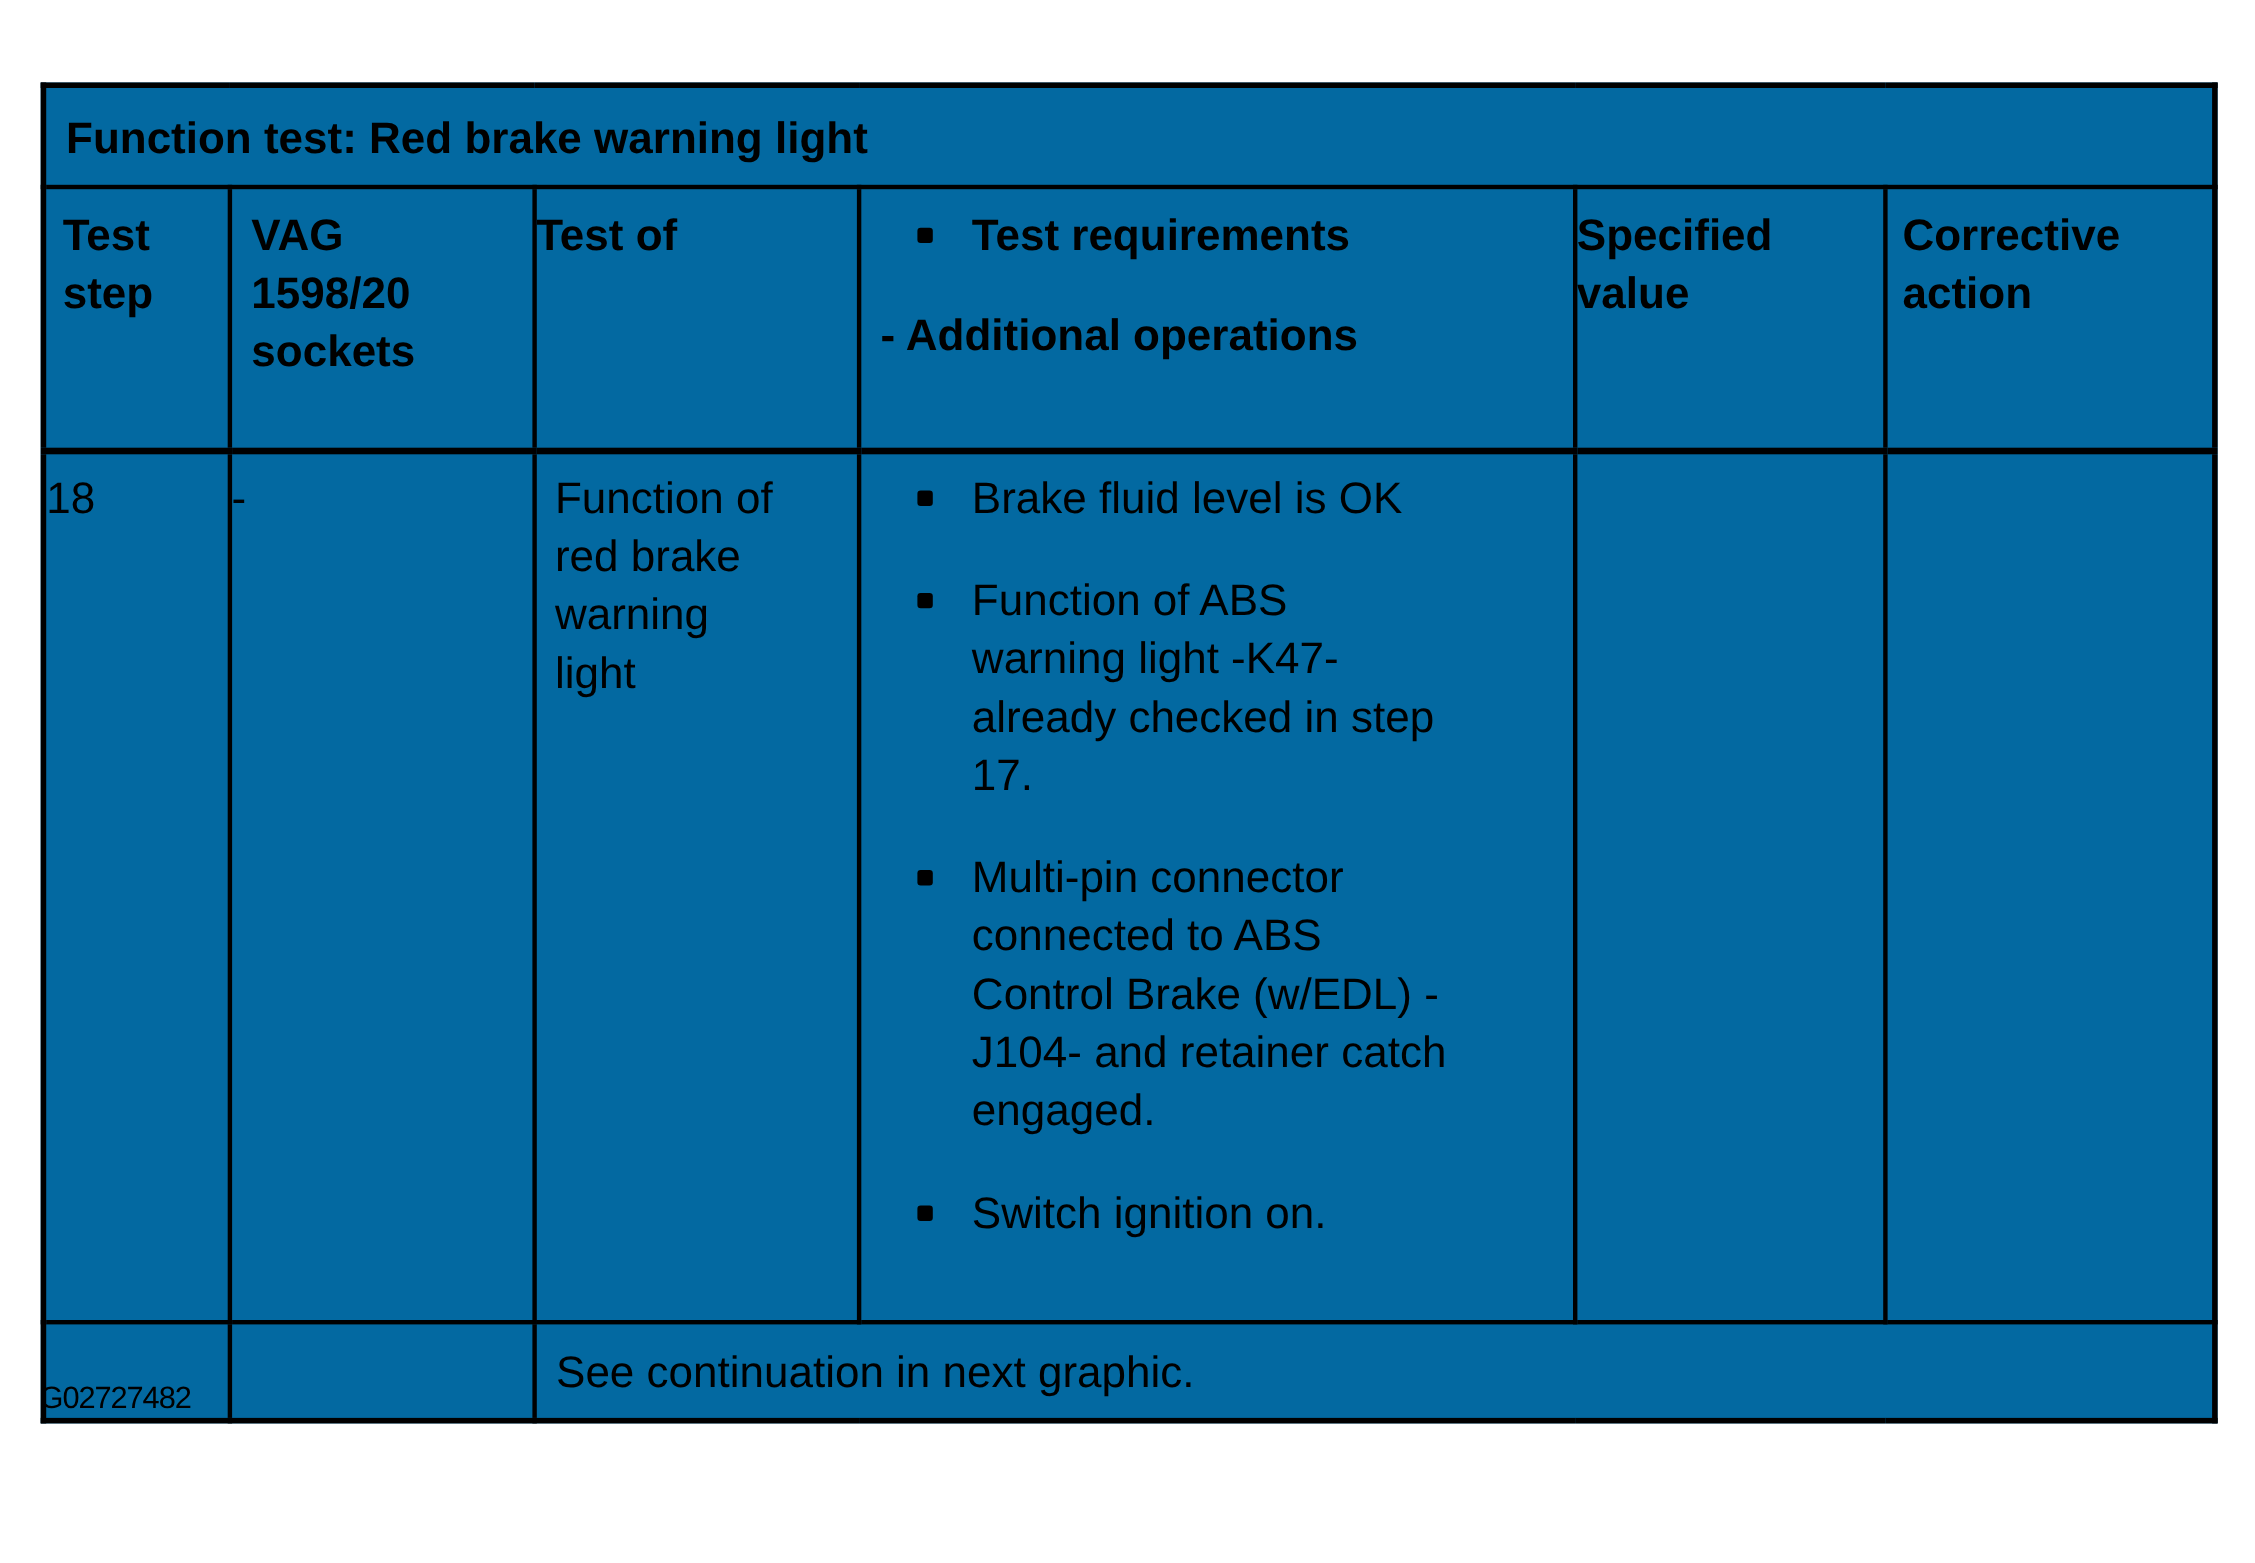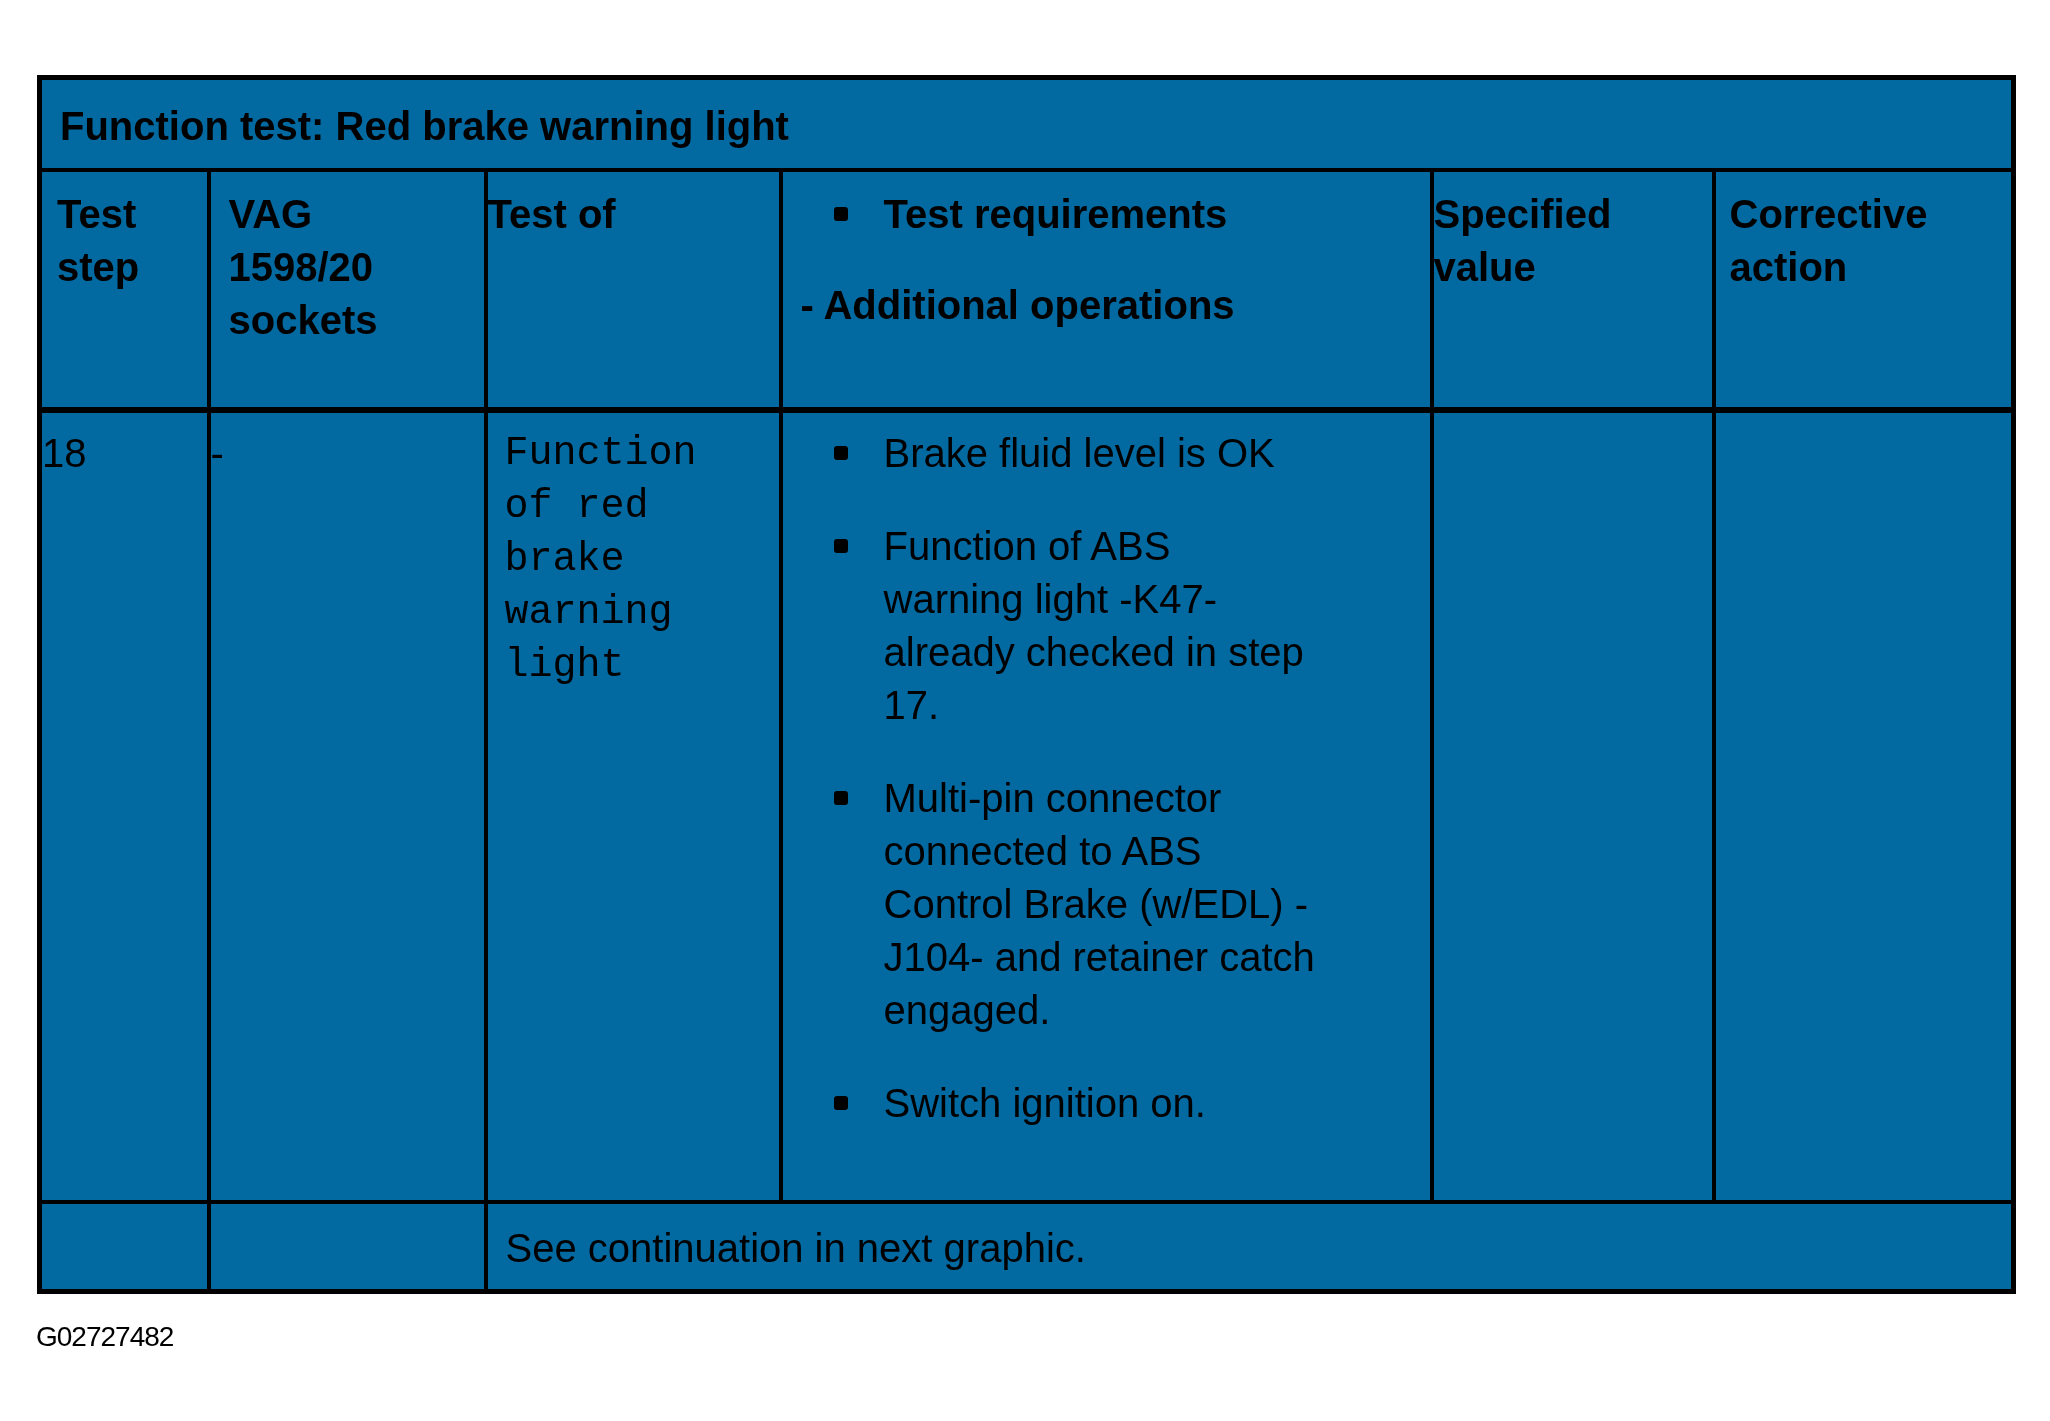--- a/index.html
+++ b/index.html
@@ -72,40 +72,40 @@
     margin-top: 19px;
     margin-right: 36px;
     background: #000000;
     border-radius: 3px;
   }
 
   
   tr.data-row td { height: 792px; padding-top: 14px; }
   td.d-step  { text-align: center; }
   td.d-sock  { text-align: center; }
-  td.d-testof { padding-left: 17px; font-family: Liberation Mono, monospace; }
+  td.d-testof { padding-left: 17px; }
   td.d-testof .wrap-box { max-width: 218px; }
   td.d-req { padding-top: 42px; padding-left: 18px; }
   .req-item { display: flex; align-items: flex-start; padding-left: 33px; margin-bottom: 40px; }
   .req-item .item-text { max-width: 432px; }
 
   
   tr.footer-row td { height: 90px; }
   td.f-note {
     font-weight: bold;
     padding-top: 18px;
     padding-left: 18px;
     white-space: nowrap;
   }
 
   
   .figure-id {
     position: absolute;
     left: 36px;
-    top: 1322px;
+    top: 1256px;
     font-size: 28px;
     line-height: 30px;
     letter-spacing: -1px;
     text-align: center;
   }
 </style>
 </head>
 <body>
 
 <div id="page">

